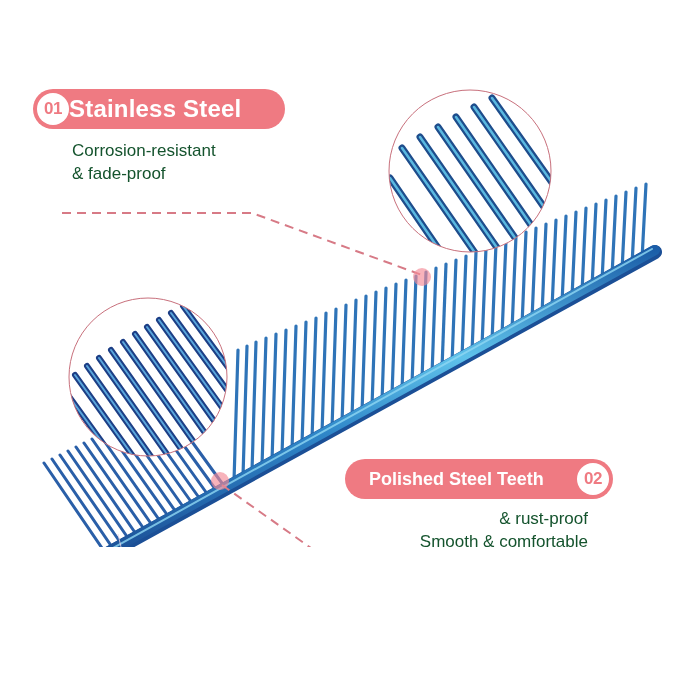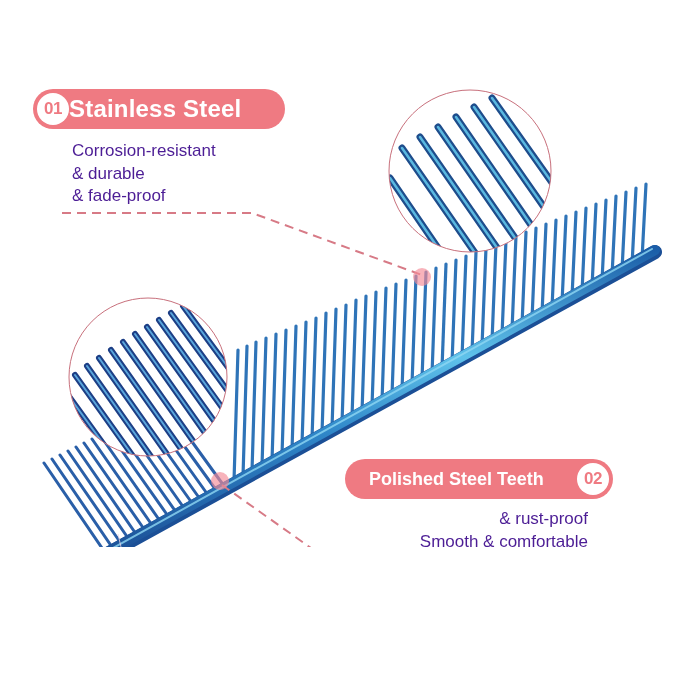--- a/index.html
+++ b/index.html
@@ -69,21 +69,21 @@
     }
     .pill-title-01 {
       font-size: 24px;
       letter-spacing: 0.2px;
     }
     .pill-title-02 {
       font-size: 18px;
     }
     .desc {
       position: absolute;
-      color: #4c1d95;
+      color: #14532d;
       font-size: 17px;
       line-height: 22.5px;
       white-space: nowrap;
     }
     .desc-01 {
       left: 72px;
       top: 140px;
     }
     .desc-02 {
       left: 369px;
@@ -270,21 +270,20 @@
     </g>
     <circle cx="220" cy="481" r="9" fill="#f48a96" opacity="0.65"></circle>
   </svg>
 
   <div class="pill pill-01">
     <span class="num-badge">01</span>
     <span class="pill-title-01">Stainless Steel</span>
   </div>
   <div class="desc desc-01">
     <span class="desc-line">Corrosion-resistant</span>
-    <span class="desc-line">&amp; durable</span>
     <span class="desc-line">&amp; fade-proof</span>
   </div>
 
   <div class="pill pill-02">
     <span class="pill-title-02">Polished Steel Teeth</span>
     <span class="num-badge">02</span>
   </div>
   <div class="desc desc-02">
     <span class="desc-line">&amp; rust-proof</span>
     <span class="desc-line">Smooth &amp; comfortable</span>

